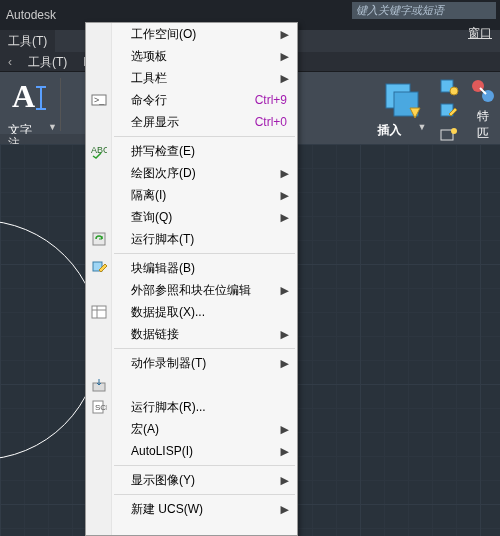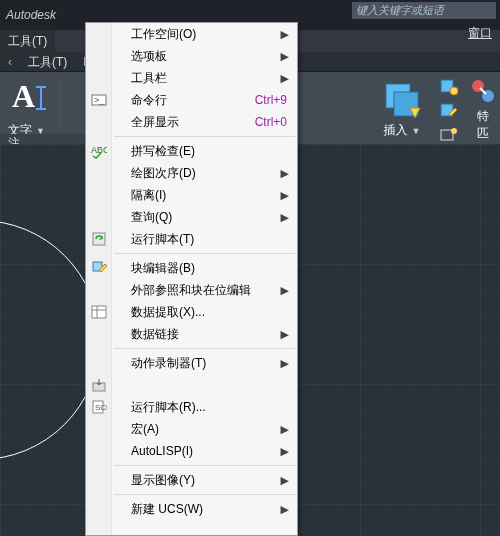--- a/index.html
+++ b/index.html
@@ -1,44 +1,44 @@
 <!DOCTYPE html>
 <html><head>
 <meta charset="utf-8">
 <style>
   * { margin:0; padding:0; box-sizing:border-box; font-family:"Microsoft YaHei",Arial,sans-serif; }
   body { width:500px; height:536px; background:#333840; overflow:hidden; position:relative; }
 
   
-  .titlebar { height:30px; background:#1f2329; display:flex; align-items:center;font-style:italic; }
+  .titlebar { height:30px; background:#1f2329; display:flex; align-items:center; }
   .app-name { color:#ccc; font-size:12px; padding-left:6px; }
   .search-box { position:absolute; right:4px; top:2px; width:144px; height:17px; background:#4a5560; color:#b0c0d0; font-size:11px; font-style:italic; padding:0 4px; line-height:17px; overflow:hidden; }
 
   
   .menubar { height:22px; background:#333840; display:flex; align-items:center; }
   .menu-item { color:#ddd; font-size:12px; padding:0 8px; height:22px; line-height:22px; }
   .menu-item-sel { background:#2a2e35; }
   .menu-item-right { position:absolute; right:0; top:22px; }
 
   
   .tabrow { height:20px; background:#2a2e35; display:flex; align-items:center; border-bottom:1px solid #1a1c20;}
   .tab-btn { width:20px; height:20px; display:flex; align-items:center; justify-content:center; color:#aaa; font-size:12px;}
   .tab { color:#ddd; font-size:12px; padding:0 8px; height:20px; line-height:20px;}
 
   
   .ribbon { height:80px; background:#424a54; position:relative; border-bottom:1px solid #1a1c20;}
   .rb-left { position:absolute; left:0; top:0; width:92px; height:80px; }
   .rb-big-icon { width:42px; height:42px; margin:6px 0 0 12px; position:relative;}
   .rb-big-icon .Ashape{ position:absolute;left:0;top:0;font-size:32px;color:#fff;font-weight:bold;font-family:Georgia,serif;}
   .rb-big-icon .cursor{ position:absolute;left:22px;top:8px;width:14px;height:24px;}
-  .rb-label { color:#fff; font-size:12px; margin-left:8px; margin-top:2px; display:flex; align-items:center; gap:4px;}
+  .rb-label { color:#fff; font-size:12px; margin-left:8px; margin-top:2px; display:flex; align-items:flex-start; gap:16px;}
   .rb-caret { font-size:9px;color:#ccc;}
   .rb-sep { position:absolute; top:6px; bottom:20px; width:1px; background:#555; }
   .rb-group-lbl { position:absolute; bottom:0; height:18px; line-height:18px; color:#ddd; font-size:12px; width:100%; text-align:center; background:#3a414a;}
-  .rb-right { position:absolute; right:0; top:0; width:115px; height:99px;}
+  .rb-right { position:absolute; right:0; top:0; width:115px; height:99px;font-weight:bold;}
   .rb-right .rb-big-icon{margin:6px auto 0 auto;}
   .rb-right .rb-label{justify-content:center;margin:2px 0 0 0;}
   .rb-iconbar { position:absolute; right:0; top:6px; display:flex; flex-direction:column; gap:2px;}
   .rb-iconbar .slot{width:30px;height:22px;display:flex;align-items:center;justify-content:center;}
 
   
   .canvas { position:absolute; left:0; right:0; top:144px; bottom:0; background:#29323b; }
   .grid { position:absolute; inset:0;
     background-image:
       linear-gradient(#323c47 1px,transparent 1px),

